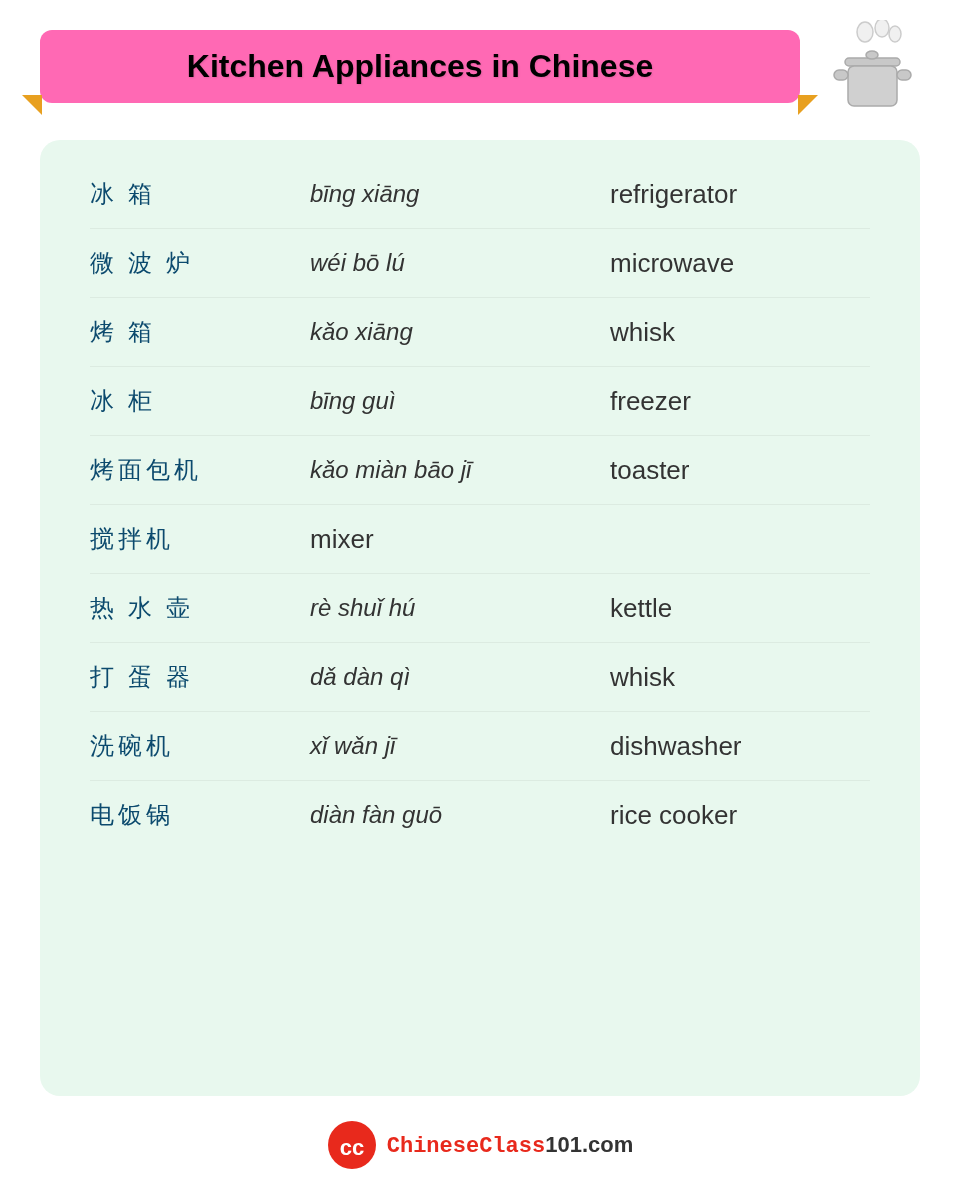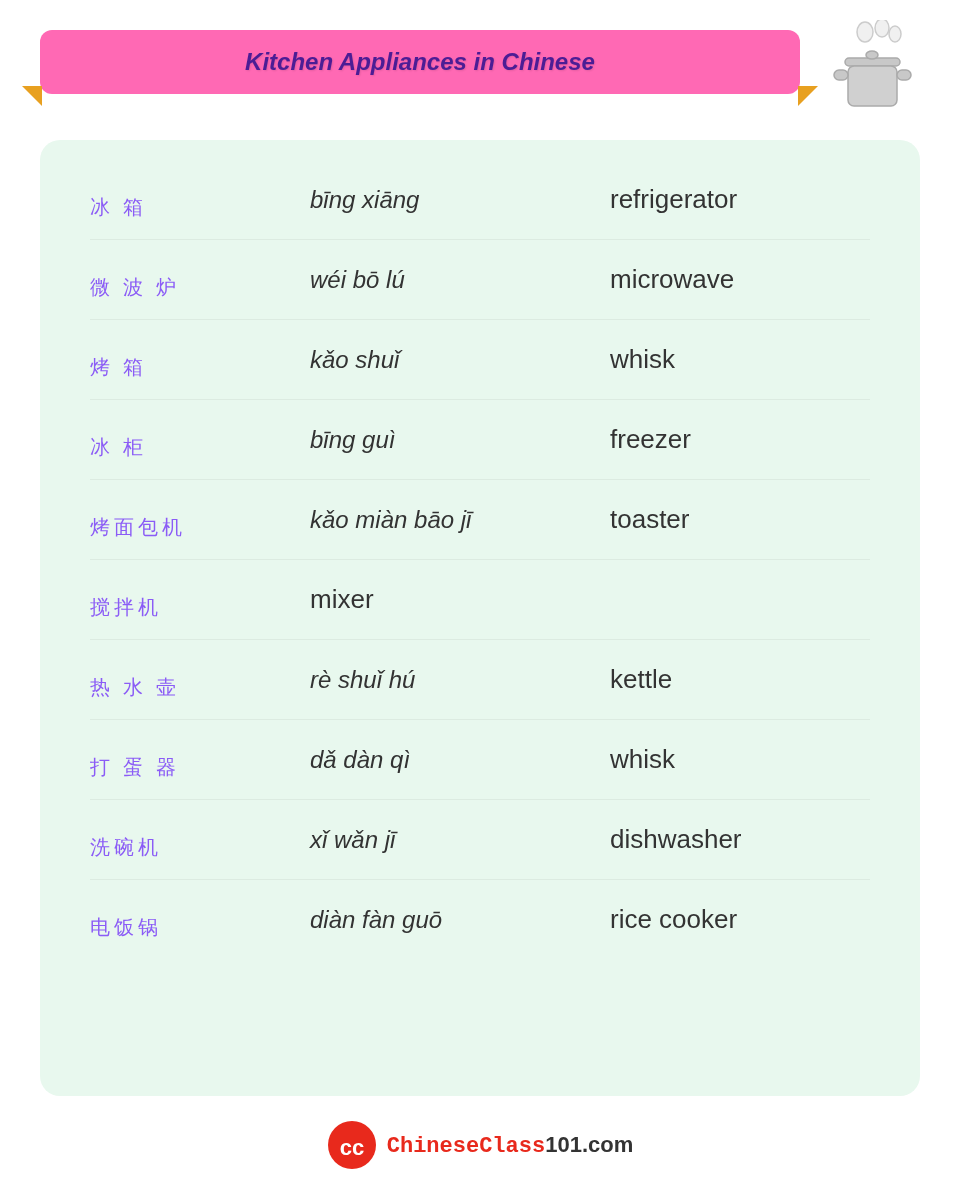--- a/index.html
+++ b/index.html
@@ -51,25 +51,24 @@
       right: -18px;
       bottom: -12px;
       width: 0;
       height: 0;
       border-top: 20px solid #E8A020;
       border-right: 20px solid transparent;
       border-left: 0px solid transparent;
     }
 
     .title-text {
-      font-size: 24px;
+      font-size: 32px;
       font-weight: bold;
-      color: #4c1d95;
+      color: #000000;
       text-align: center;
-      font-style: italic;
       text-shadow: 1px 1px 2px rgba(0,0,0,0.1);
     }
 
     .pot-icon {
       width: 100px;
       height: 100px;
       flex-shrink: 0;
       margin-top: -10px;
     }
 
@@ -87,25 +86,24 @@
       padding: 18px 0;
       border-bottom: 1px solid rgba(0,0,0,0.05);
     }
 
     .vocab-row:last-child {
       border-bottom: none;
     }
 
     .col-chinese {
       width: 220px;
-      font-size: 20px;
-      color: #8b5cf6;
+      font-size: 24px;
+      color: #0c4a6e;
       letter-spacing: 4px;
       font-family: 'SimSun', 'STSong', serif;
-      margin-top: 16px;
     }
 
     .col-pinyin {
       width: 300px;
       font-size: 24px;
       color: #333;
       font-style: italic;
     }
 
     .col-english {
@@ -175,21 +173,21 @@
       <div class="col-pinyin">bīng xiāng</div>
       <div class="col-english">refrigerator</div>
     </div>
     <div class="vocab-row">
       <div class="col-chinese">微 波 炉</div>
       <div class="col-pinyin">wéi bō lú</div>
       <div class="col-english">microwave</div>
     </div>
     <div class="vocab-row">
       <div class="col-chinese">烤 箱</div>
-      <div class="col-pinyin">kǎo shuǐ</div>
+      <div class="col-pinyin">kǎo xiāng</div>
       <div class="col-english">whisk</div>
     </div>
     <div class="vocab-row">
       <div class="col-chinese">冰 柜</div>
       <div class="col-pinyin">bīng guì</div>
       <div class="col-english">freezer</div>
     </div>
     <div class="vocab-row">
       <div class="col-chinese">烤面包机</div>
       <div class="col-pinyin">kǎo miàn bāo jī</div>

